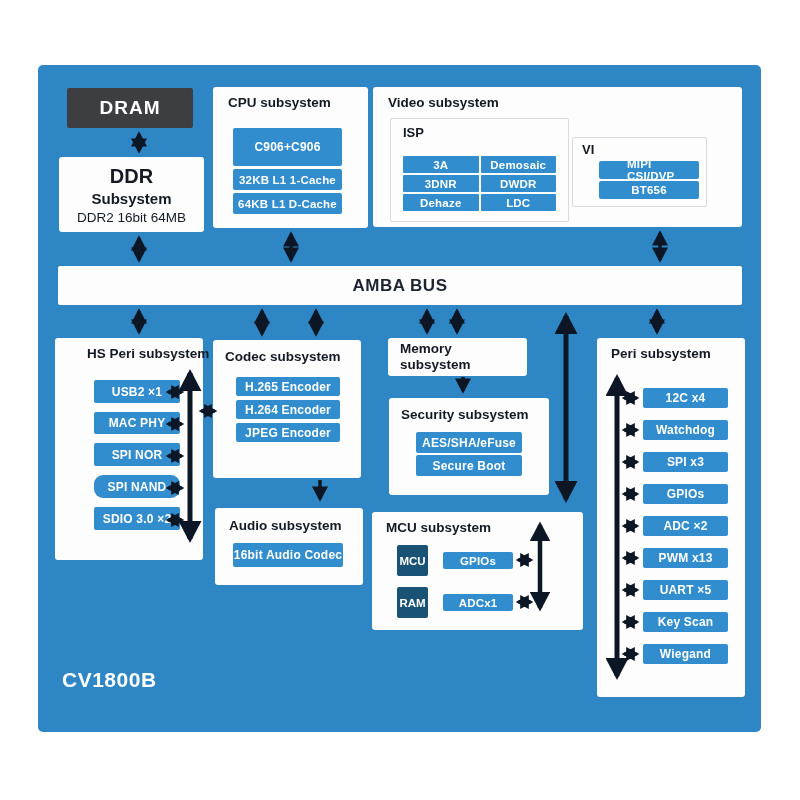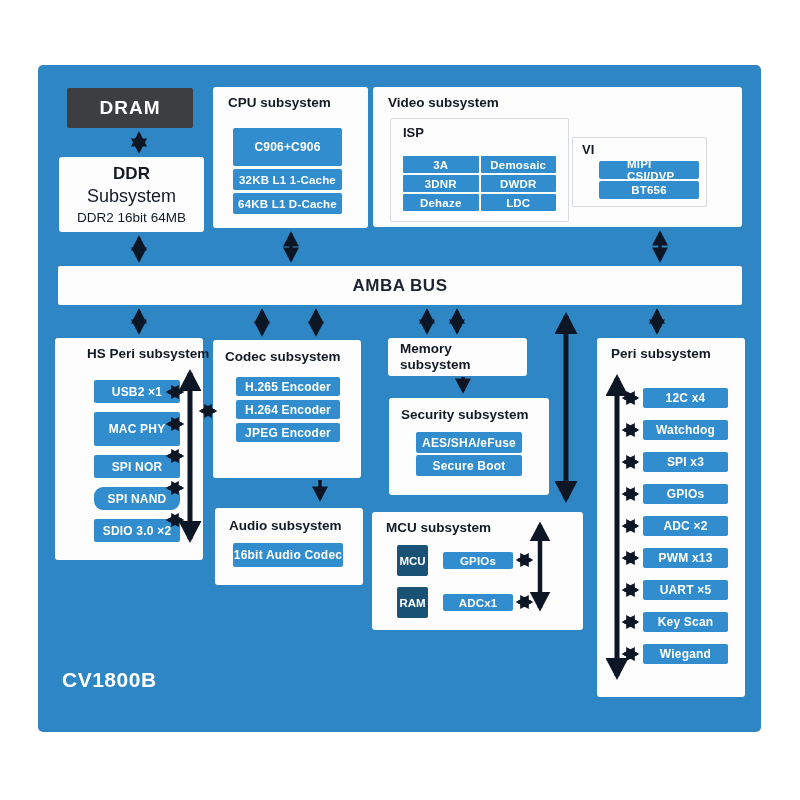--- a/index.html
+++ b/index.html
@@ -28,22 +28,22 @@
   .dram {
     position:absolute; left:67px; top:88px; width:126px; height:40px; background:#3d3e42;
     color:#ffffff; font-size:19px; font-weight:700; letter-spacing:1px;
     display:flex; align-items:center; justify-content:center; border-radius:2px;
   }
   .ddr {
     position:absolute; left:59px; top:157px; width:145px; height:75px; background:#fdfdfe;
     border-radius:3px; display:flex; flex-direction:column; align-items:center; justify-content:center;
     color:#131a24; line-height:1.32;
   }
-  .ddr .l1 { font-size:17px; font-weight:700;text-align:right; }
-  .ddr .l2 { font-size:18px; font-weight:400; }
+  .ddr .l1 { font-size:20px; font-weight:700;text-align:right; }
+  .ddr .l2 { font-size:15px; font-weight:700; }
   .ddr .l3 { font-size:13.5px; font-weight:400; }
   .bus {
     position:absolute; left:58px; top:266px; width:684px; height:39px; background:#fdfdfe;
     border-radius:2px; display:flex; align-items:center; justify-content:center;
     font-size:17px; font-weight:600; letter-spacing:.5px; color:#1b2430;
   }
   .grid-isp {
     position:absolute; left:12px; top:37px; width:153px; height:55px;
     display:grid; grid-template-columns:1fr 1fr; gap:2px;
   }
@@ -106,21 +106,21 @@
   </div>
 
   <div class="bus">
     <span>AMBA BUS</span>
   </div>
 
   <div class="box" style="left:55px; top:338px; width:148px; height:222px;">
     <div class="box-title" style="left:12px; top:8px;padding-left:20px;">HS Peri subsystem</div>
     <div class="stack" style="left:39px; top:42px; width:86px; gap:9px;">
       <div class="bar" style="height:23px;">USB2 ×1</div>
-      <div class="bar" style="height:34px;">MAC PHY</div>
+      <div class="bar" style="height:22px;">MAC PHY</div>
       <div class="bar" style="height:23px;">SPI NOR</div>
       <div class="bar" style="height:23px;border-radius:9px;">SPI NAND</div>
       <div class="bar" style="height:23px;">SDIO 3.0 ×2</div>
     </div>
   </div>
 
   <div class="box" style="left:213px; top:340px; width:148px; height:138px;">
     <div class="box-title" style="left:12px; top:9px;">Codec subsystem</div>
     <div class="stack" style="left:23px; top:37px; width:104px; gap:4px;">
       <div class="bar" style="height:19px;">H.265 Encoder</div>

